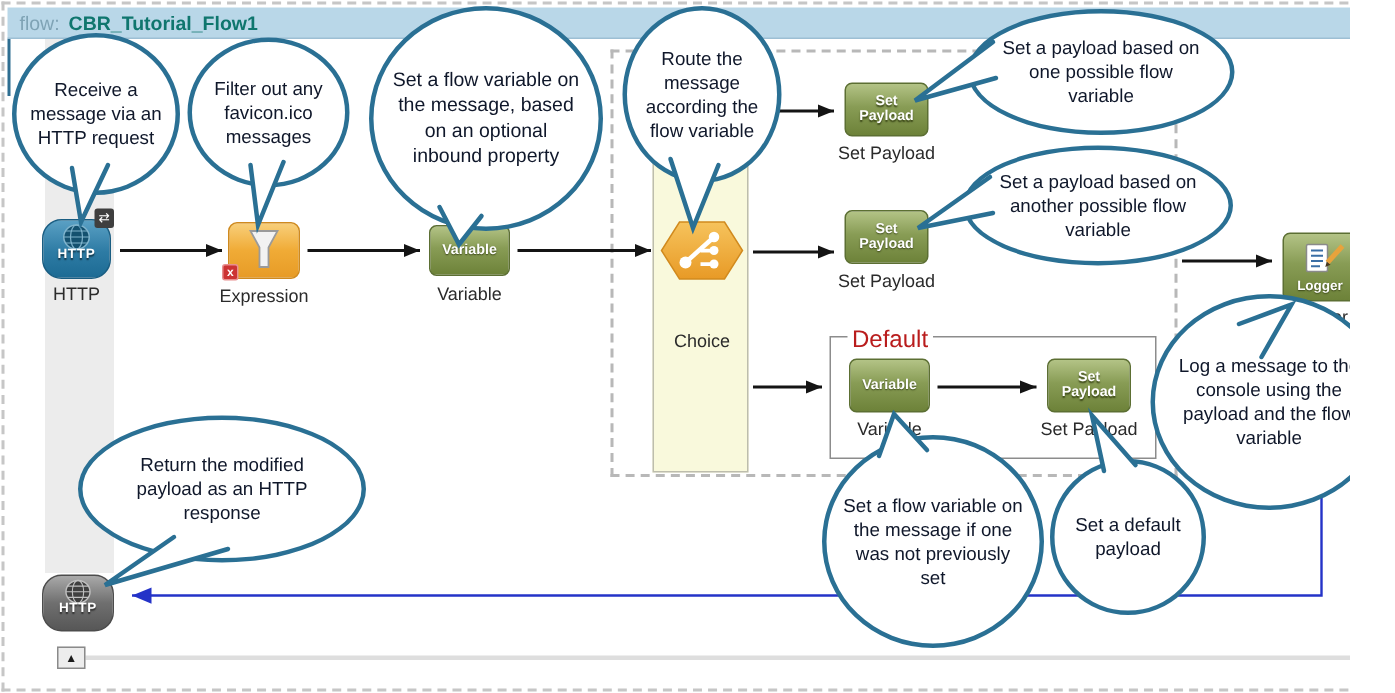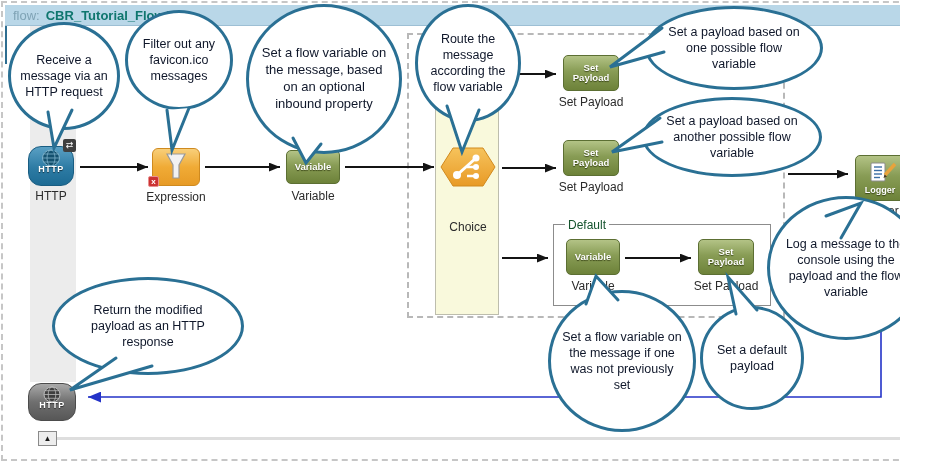--- a/index.html
+++ b/index.html
@@ -14,21 +14,21 @@
   .flow-header .title{color:#0f766e;font-weight:bold;}
   .left-accent{position:absolute;left:5px;top:26px;width:2px;height:38px;background:#2e6e91;z-index:1;}
   .lane-gray{position:absolute;left:30px;top:26px;width:46px;height:356px;background:#ececec;z-index:0;}
   .scope-dash{position:absolute;left:407px;top:33px;width:378px;height:285px;
               border:2px dashed #b8b8b8;z-index:1;box-sizing:border-box;}
   .lane-yellow{position:absolute;left:435px;top:34px;width:64px;height:281px;background:#f9f9dc;
                border:1px solid #bdbdad;z-index:1;box-sizing:border-box;}
   .default-box{position:absolute;left:553px;top:224px;width:218px;height:82px;
                border:1px solid #8c8c8c;z-index:1;box-sizing:border-box;}
   .default-label{position:absolute;left:565px;top:218px;background:#fff;padding:0 3px;
-                 font-size:12px;color:#14532d;z-index:2;}
+                 font-size:16px;color:#b91c1c;z-index:2;}
   svg.overlay{position:absolute;left:0;top:0;z-index:2;pointer-events:none;}
   svg.tails{position:absolute;left:0;top:0;z-index:6;pointer-events:none;}
   .icon{position:absolute;z-index:4;box-sizing:border-box;}
   .green-box{background:linear-gradient(#b3c386,#889c55 45%,#6d8239);border:1px solid #5c6f33;
              border-radius:5px;display:flex;align-items:center;justify-content:center;}
   .green-box .in-txt{color:#fff;font-weight:bold;font-size:9.5px;line-height:1.1;text-align:center;
                      text-shadow:0 1px 1px rgba(40,50,10,.8);width:46px;}
   .orange-box{background:linear-gradient(#f8cf7a,#f0ab36 50%,#e79b26);border:1px solid #cf8a1f;
               border-radius:6px;display:flex;align-items:center;justify-content:center;}
   .http-box{border-radius:13px;display:flex;flex-direction:column;align-items:center;
@@ -175,21 +175,21 @@
       <ellipse cx="10" cy="9" rx="8.5" ry="8" fill="#3f3f3f" stroke="#c0c0c0" stroke-width="1"></ellipse>
       <ellipse cx="10" cy="9" rx="4" ry="8" fill="none" stroke="#c0c0c0" stroke-width="0.8"></ellipse>
       <line x1="1.5" y1="9" x2="18.5" y2="9" stroke="#c0c0c0" stroke-width="0.8"></line>
       <line x1="2.5" y1="5" x2="17.5" y2="5" stroke="#c0c0c0" stroke-width="0.8"></line>
       <line x1="2.5" y1="13" x2="17.5" y2="13" stroke="#c0c0c0" stroke-width="0.8"></line>
     </svg>
     <div class="http-text">HTTP</div>
   </div>
 
   <div class="bubble" style="left:8px;top:22px;width:112px;height:108px;padding:0 8px;">Receive a message via an HTTP request</div>
-  <div class="bubble" style="left:125px;top:10px;width:108px;height:100px;padding:0 8px;">Filter out any favicon.ico messages</div>
+  <div class="bubble" style="left:125px;top:25px;width:108px;height:100px;padding:0 8px;">Filter out any favicon.ico messages</div>
   <div class="bubble" style="left:246px;top:4px;width:156px;height:150px;padding:0 12px;font-size:13px;">Set a flow variable on the message, based on an optional inbound property</div>
   <div class="bubble" style="left:415px;top:4px;width:106px;height:118px;padding:0 7px;">Route the message according the flow variable</div>
   <div class="bubble" style="left:645px;top:6px;width:178px;height:84px;padding:0 16px;">Set a payload based on one possible flow variable</div>
   <div class="bubble" style="left:642px;top:97px;width:180px;height:80px;padding:0 14px;">Set a payload based on another possible flow variable</div>
   <div class="bubble" style="left:767px;top:196px;width:158px;height:144px;padding:0 12px;">Log a message to the console using the payload and the flow variable</div>
   <div class="bubble" style="left:548px;top:290px;width:148px;height:142px;padding:0 10px;">Set a flow variable on the message if one was not previously set</div>
   <div class="bubble" style="left:700px;top:306px;width:104px;height:104px;padding:0 8px;">Set a default payload</div>
   <div class="bubble" style="left:52px;top:277px;width:192px;height:98px;padding:0 16px;">Return the modified payload as an HTTP response</div>
 
   <svg class="tails" width="930" height="462">

